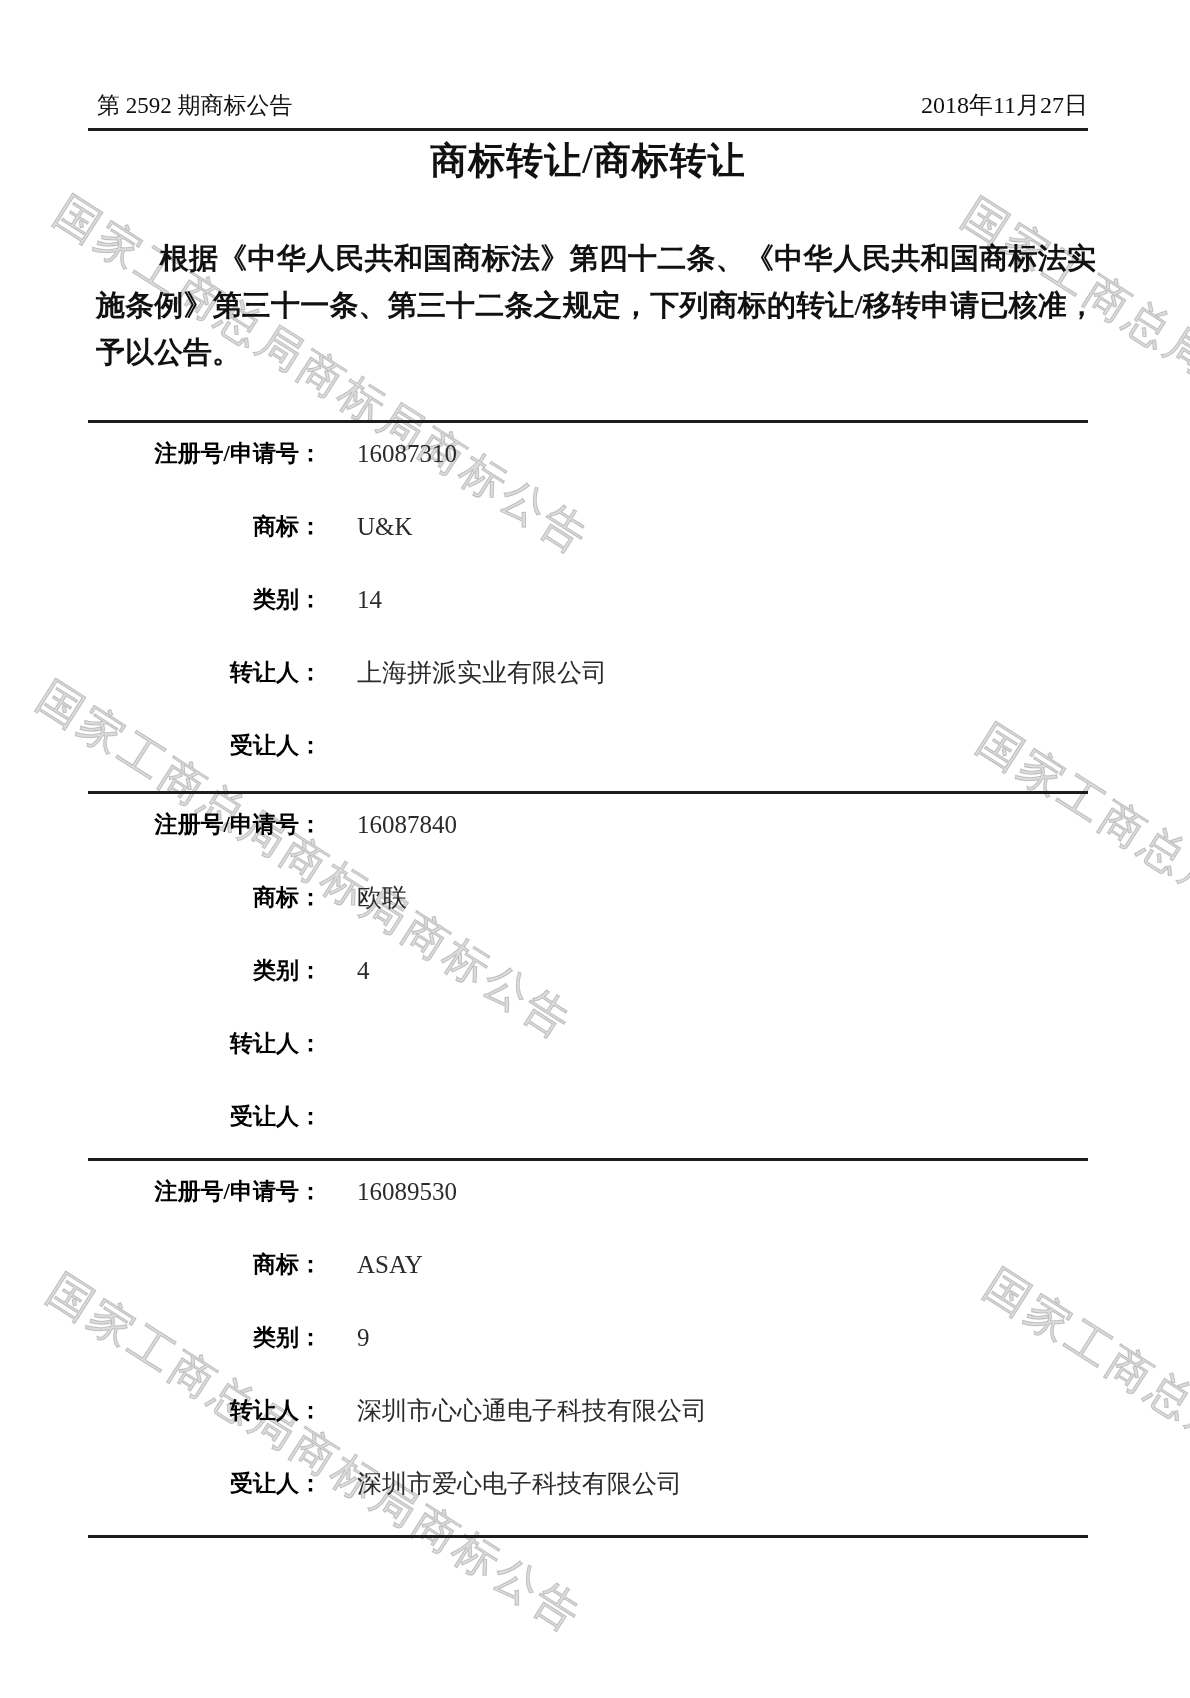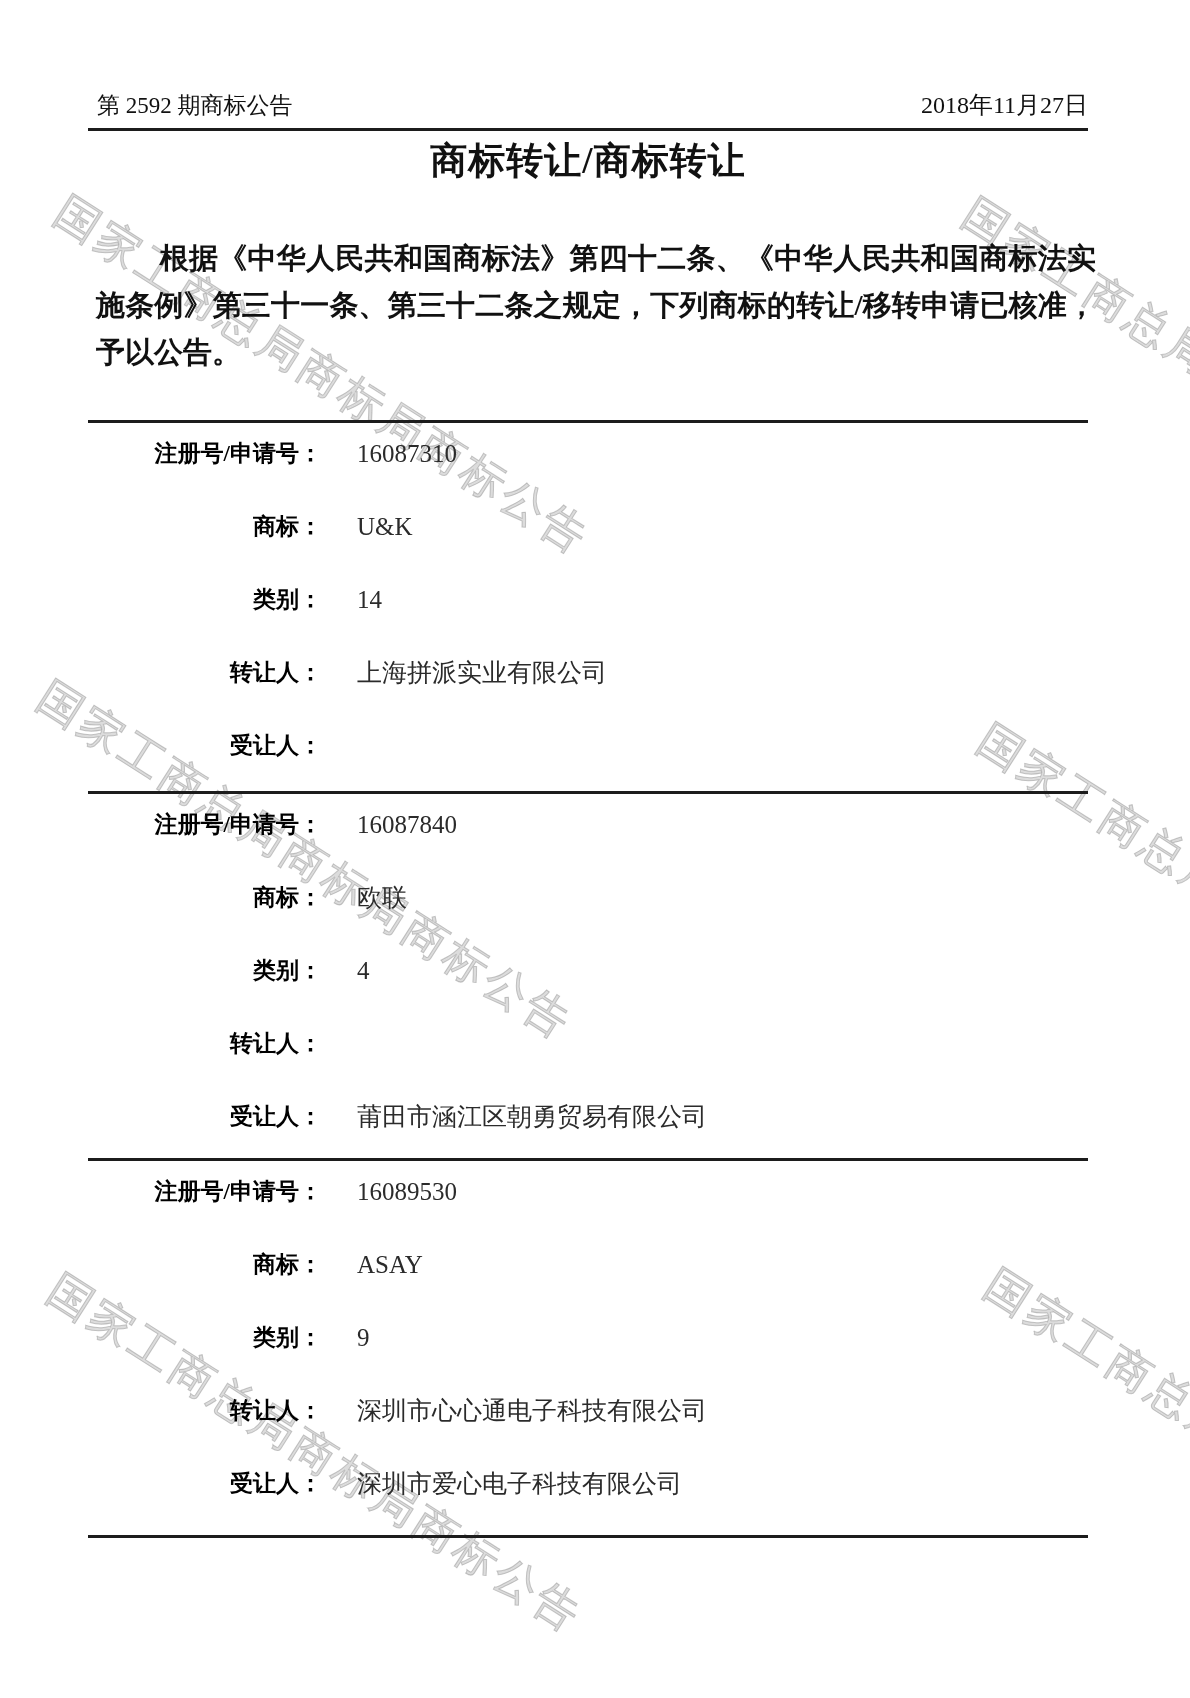--- a/index.html
+++ b/index.html
@@ -182,21 +182,20 @@
       </div>
       <div class="field-row">
         <span class="field-label">类别：</span>
         <span class="field-value">4</span>
       </div>
       <div class="field-row">
         <span class="field-label">转让人：</span>
       </div>
       <div class="field-row">
         <span class="field-label">受让人：</span>
-        <span class="field-value">莆田市涵江区朝勇贸易有限公司</span>
       </div>
     </div>
 
     <div class="record r3">
       <div class="field-row">
         <span class="field-label">注册号/申请号：</span>
         <span class="field-value">16089530</span>
       </div>
       <div class="field-row">
         <span class="field-label">商标：</span>

